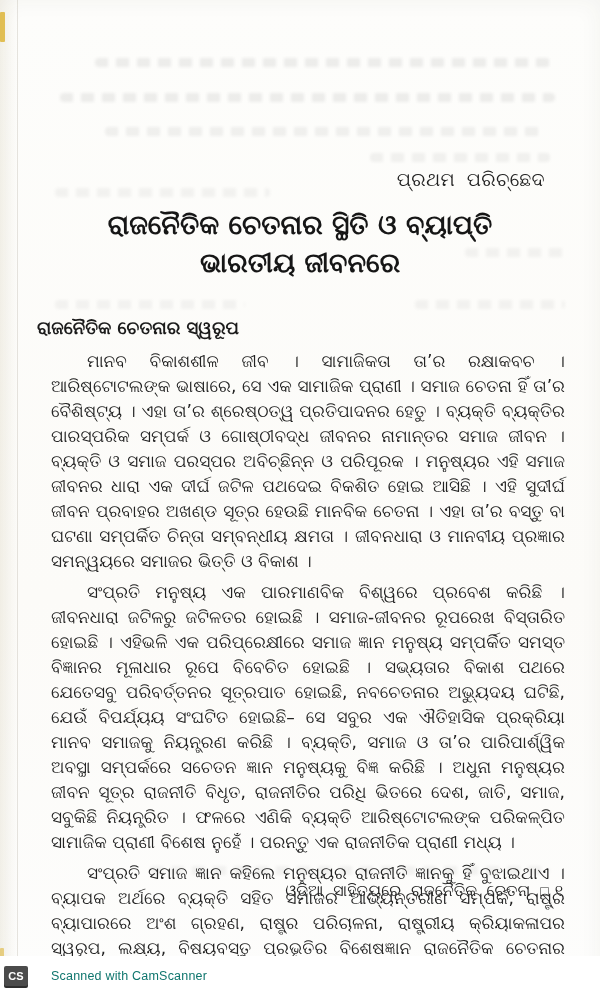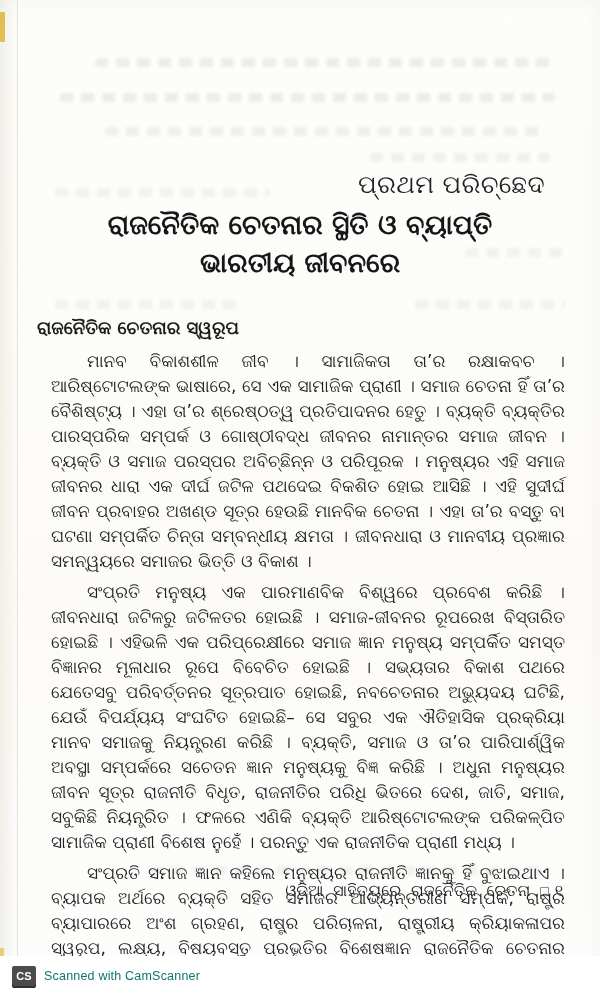--- a/index.html
+++ b/index.html
@@ -39,21 +39,21 @@
   .g4 { top:153px; left:370px; width:180px; opacity:.35; }
   .g5 { top:188px; left:55px;  width:215px; opacity:.3; }
   .g6 { top:248px; left:465px; width:105px; opacity:.3; }
   .g7 { top:300px; left:55px;  width:190px; opacity:.28; }
   .g8 { top:300px; left:415px; width:150px; opacity:.3; }
   .g9 { top:866px; left:150px; width:400px; opacity:.3; }
 
   
   .chapter-label {
     position:absolute; top:170px; right:55px;
-    font-size:25px; letter-spacing:.3px; color:#222;
+    font-size:19px; letter-spacing:.3px; color:#222;font-family:Liberation Mono, monospace;
   }
   .book-title {
     position:absolute; top:206px; left:0; width:600px;
     text-align:center; font-weight:bold; font-size:27px; line-height:38px;
     color:#161616;
   }
   .section-heading {
     position:absolute; top:317px; left:37px;
     font-weight:bold; font-size:18px; color:#1b1b1b;
   }
@@ -64,22 +64,22 @@
   .body-text p { margin:0 0 6px 16px; text-indent:36px; }
   .page-footer {
     position:absolute; top:882px; left:35px; width:528px;
     text-align:right; font-size:16px; color:#222;font-family:Liberation Mono, monospace;
   }
   .page-footer .sep { display:inline-block; margin:0 6px 0 10px; font-size:14px; }
 
   
   .camscanner-bar {
     position:absolute; left:0; right:0; bottom:0; height:40px;
-    background:#ffffff; display:flex; align-items:center; gap:8px;
-    padding-left:12px; box-sizing:border-box;
+    background:#ffffff; display:flex; align-items:center; gap:23px;
+    padding-left:4px; box-sizing:border-box;
   }
   .cs-logo {
     width:24px; height:20px; background:#4b4b4b; border-radius:2px;
     color:#fff; font-weight:bold; font-size:11px;
     display:flex; align-items:center; justify-content:center;
     box-shadow:0 2px 0 #2e2e2e;
     font-family:"Liberation Sans", sans-serif;
   }
   .cs-text {
     color:#0f766e; font-size:12.5px; letter-spacing:.2px;

